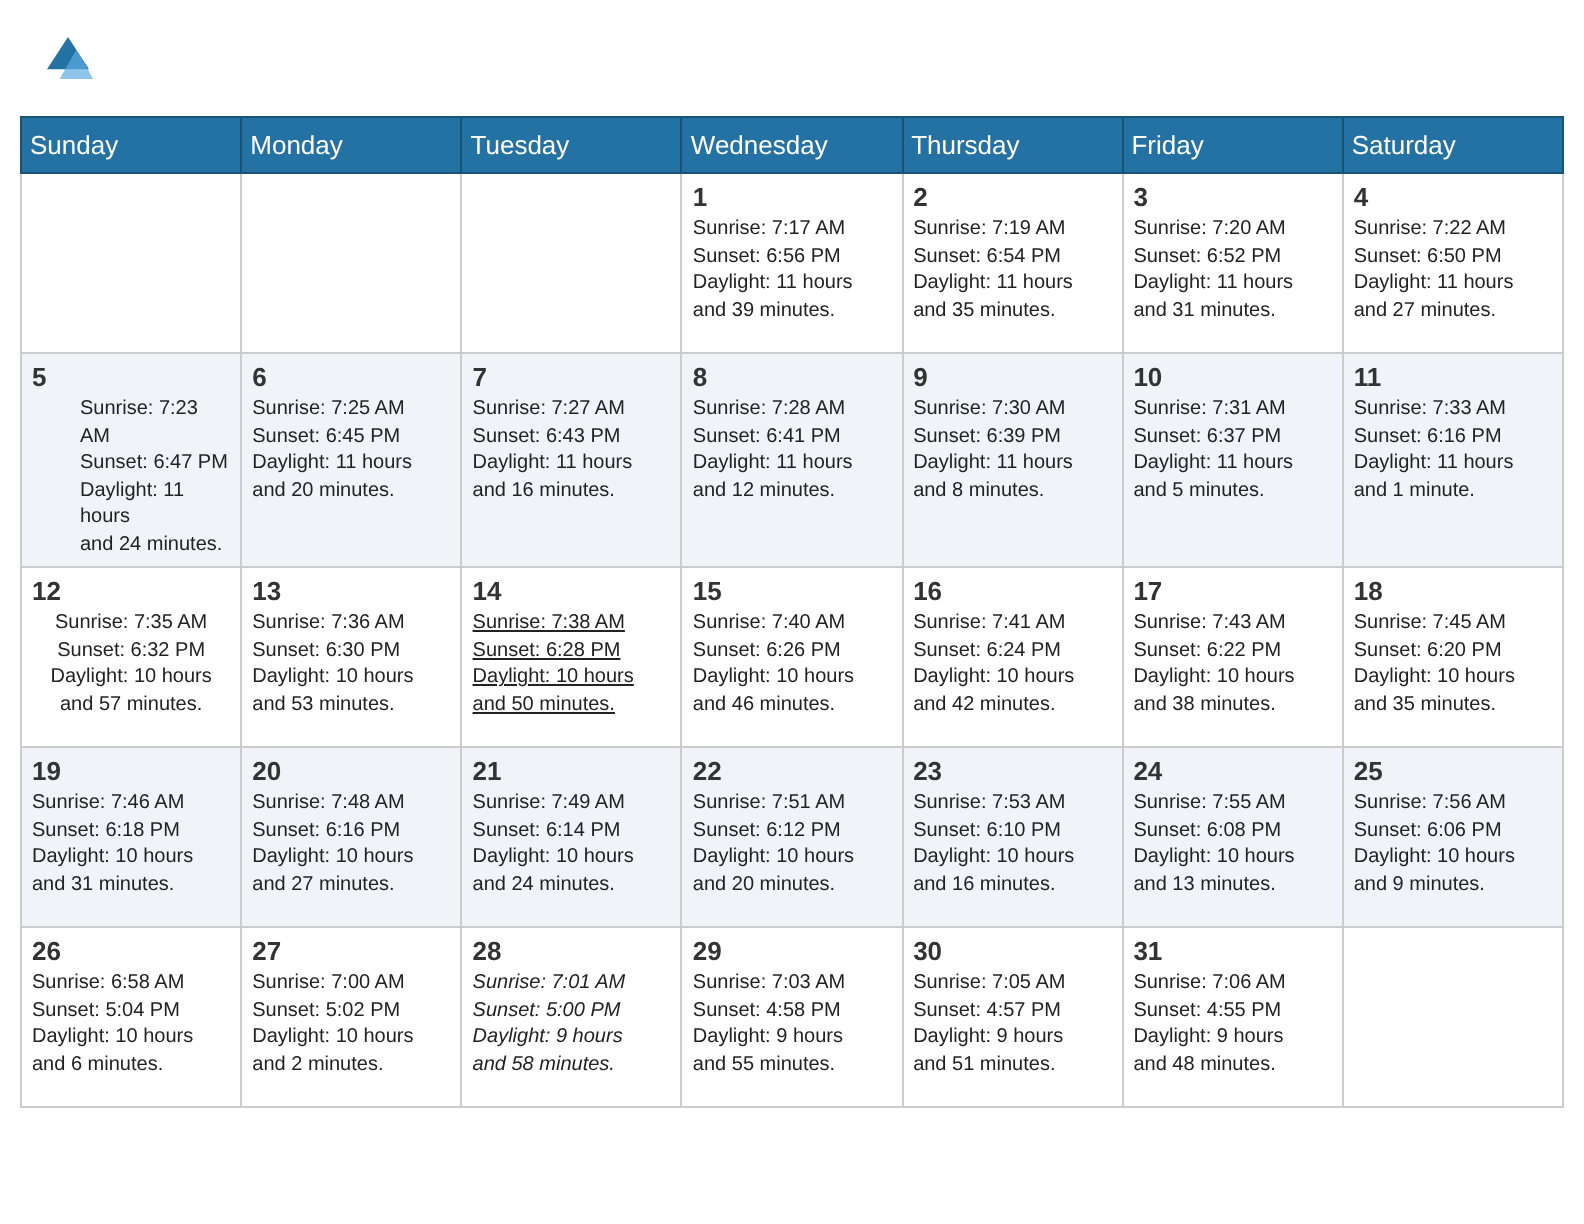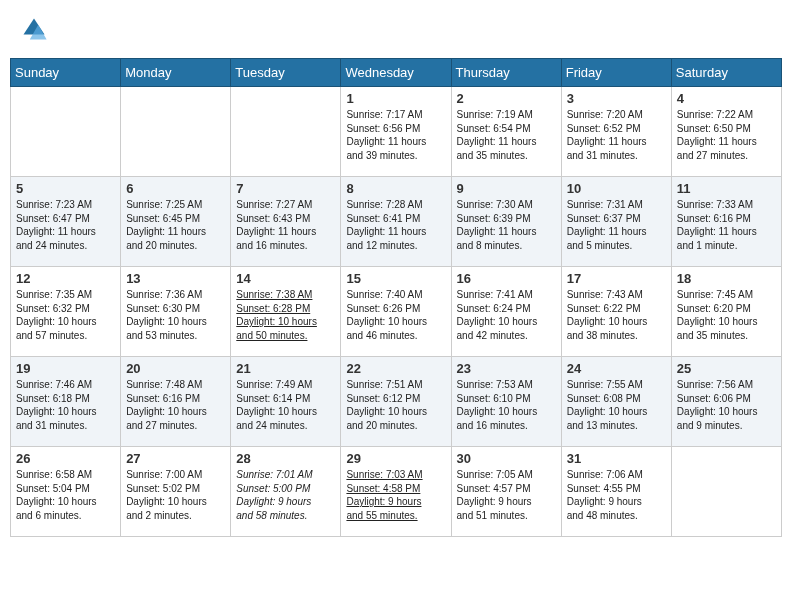--- a/index.html
+++ b/index.html
@@ -161,21 +161,21 @@
           <span class="day-num">4</span>
           <div class="day-info" style="white-space: pre-line;">Sunrise: 7:22 AM
 Sunset: 6:50 PM
 Daylight: 11 hours
 and 27 minutes.</div>
         </td>
       </tr>
       <tr class="row-shaded">
         <td>
           <span class="day-num">5</span>
-          <div class="day-info" style="white-space: pre-line;">Sunrise: 7:23 AM
+          <div class="day-info" style="white-space: pre-line; margin-left: 24px;">Sunrise: 7:23 AM
 Sunset: 6:47 PM
 Daylight: 11 hours
 and 24 minutes.</div>
         </td>
         <td>
           <span class="day-num">6</span>
           <div class="day-info" style="white-space: pre-line;">Sunrise: 7:25 AM
 Sunset: 6:45 PM
 Daylight: 11 hours
 and 20 minutes.</div>
@@ -212,21 +212,21 @@
           <span class="day-num">11</span>
           <div class="day-info" style="white-space: pre-line;">Sunrise: 7:33 AM
 Sunset: 6:16 PM
 Daylight: 11 hours
 and 1 minute.</div>
         </td>
       </tr>
       <tr class="row-white">
         <td>
           <span class="day-num">12</span>
-          <div class="day-info" style="white-space: pre-line;">Sunrise: 7:35 AM
+          <div class="day-info" style="white-space: pre-line; text-align: center;">Sunrise: 7:35 AM
 Sunset: 6:32 PM
 Daylight: 10 hours
 and 57 minutes.</div>
         </td>
         <td>
           <span class="day-num">13</span>
           <div class="day-info" style="white-space: pre-line;">Sunrise: 7:36 AM
 Sunset: 6:30 PM
 Daylight: 10 hours
 and 53 minutes.</div>
@@ -335,21 +335,21 @@
         </td>
         <td>
           <span class="day-num">28</span>
           <div class="day-info" style="white-space: pre-line; font-style: italic;">Sunrise: 7:01 AM
 Sunset: 5:00 PM
 Daylight: 9 hours
 and 58 minutes.</div>
         </td>
         <td>
           <span class="day-num">29</span>
-          <div class="day-info" style="white-space: pre-line; text-decoration: underline;">Sunrise: 7:03 AM
+          <div class="day-info" style="white-space: pre-line;">Sunrise: 7:03 AM
 Sunset: 4:58 PM
 Daylight: 9 hours
 and 55 minutes.</div>
         </td>
         <td>
           <span class="day-num">30</span>
           <div class="day-info" style="white-space: pre-line;">Sunrise: 7:05 AM
 Sunset: 4:57 PM
 Daylight: 9 hours
 and 51 minutes.</div>

